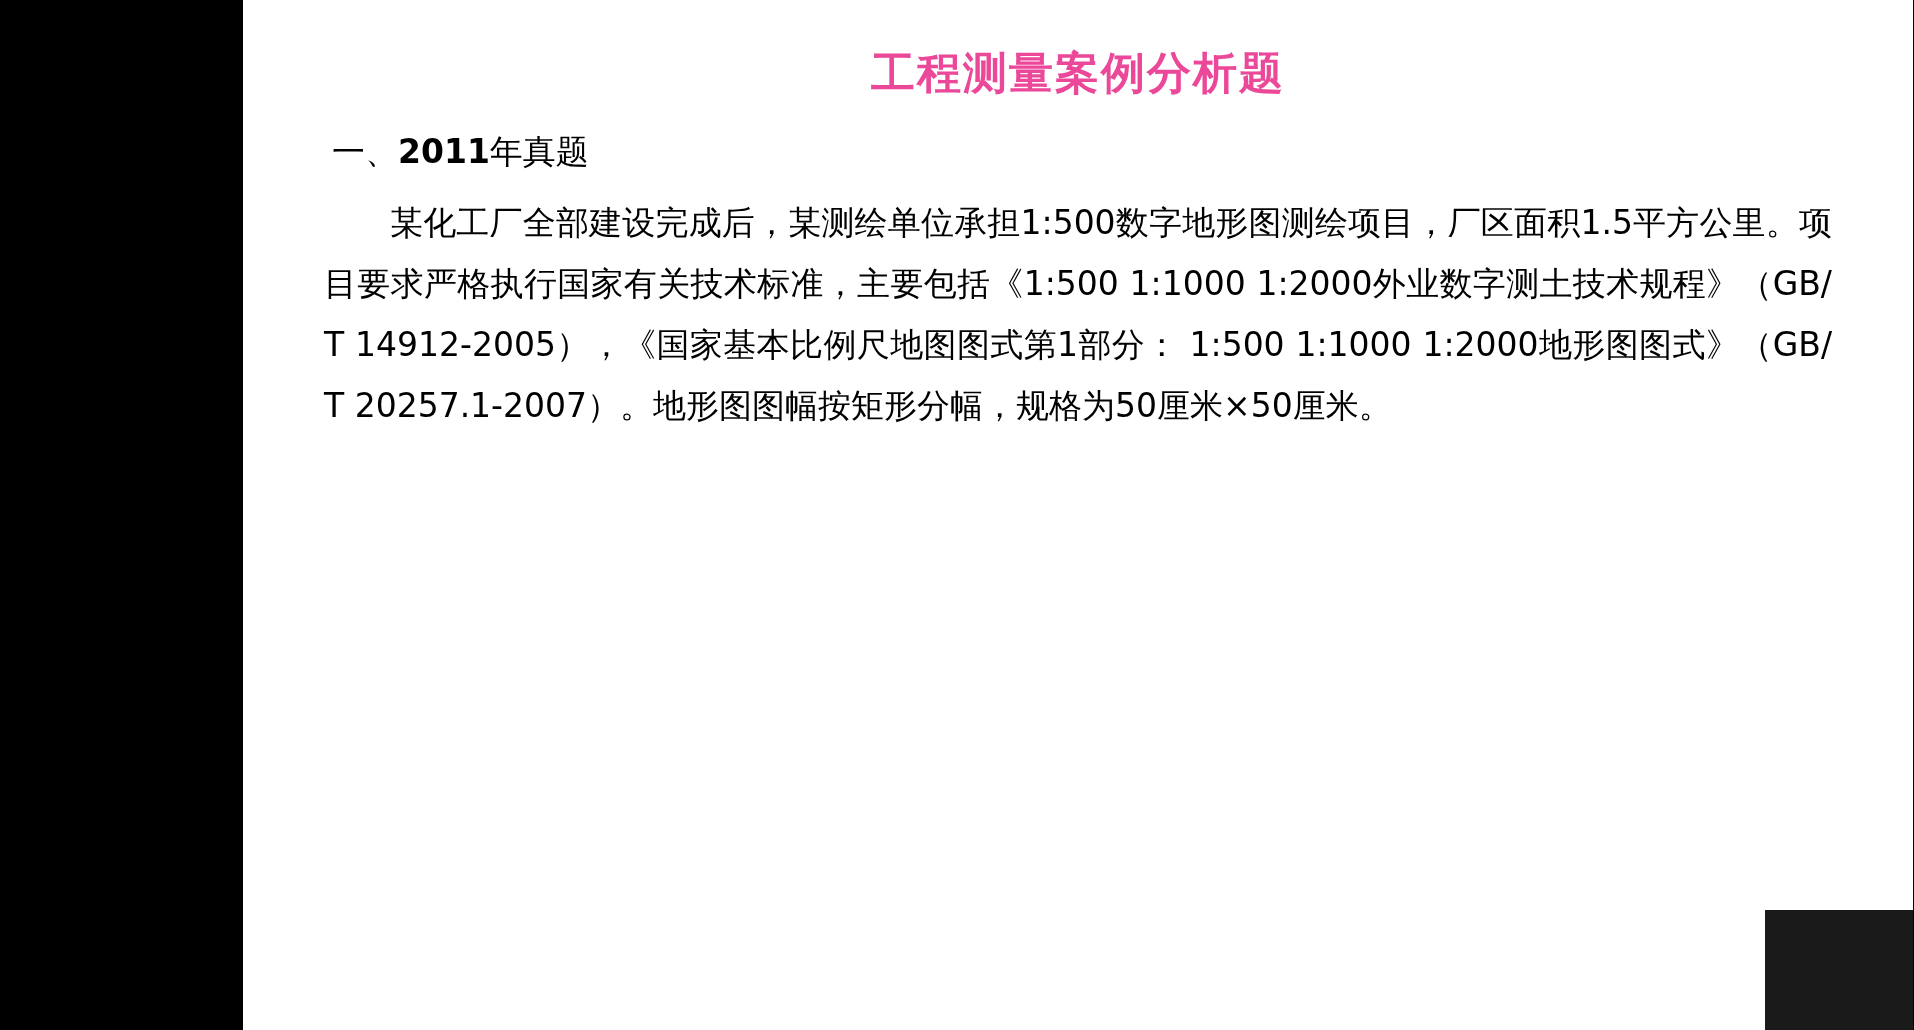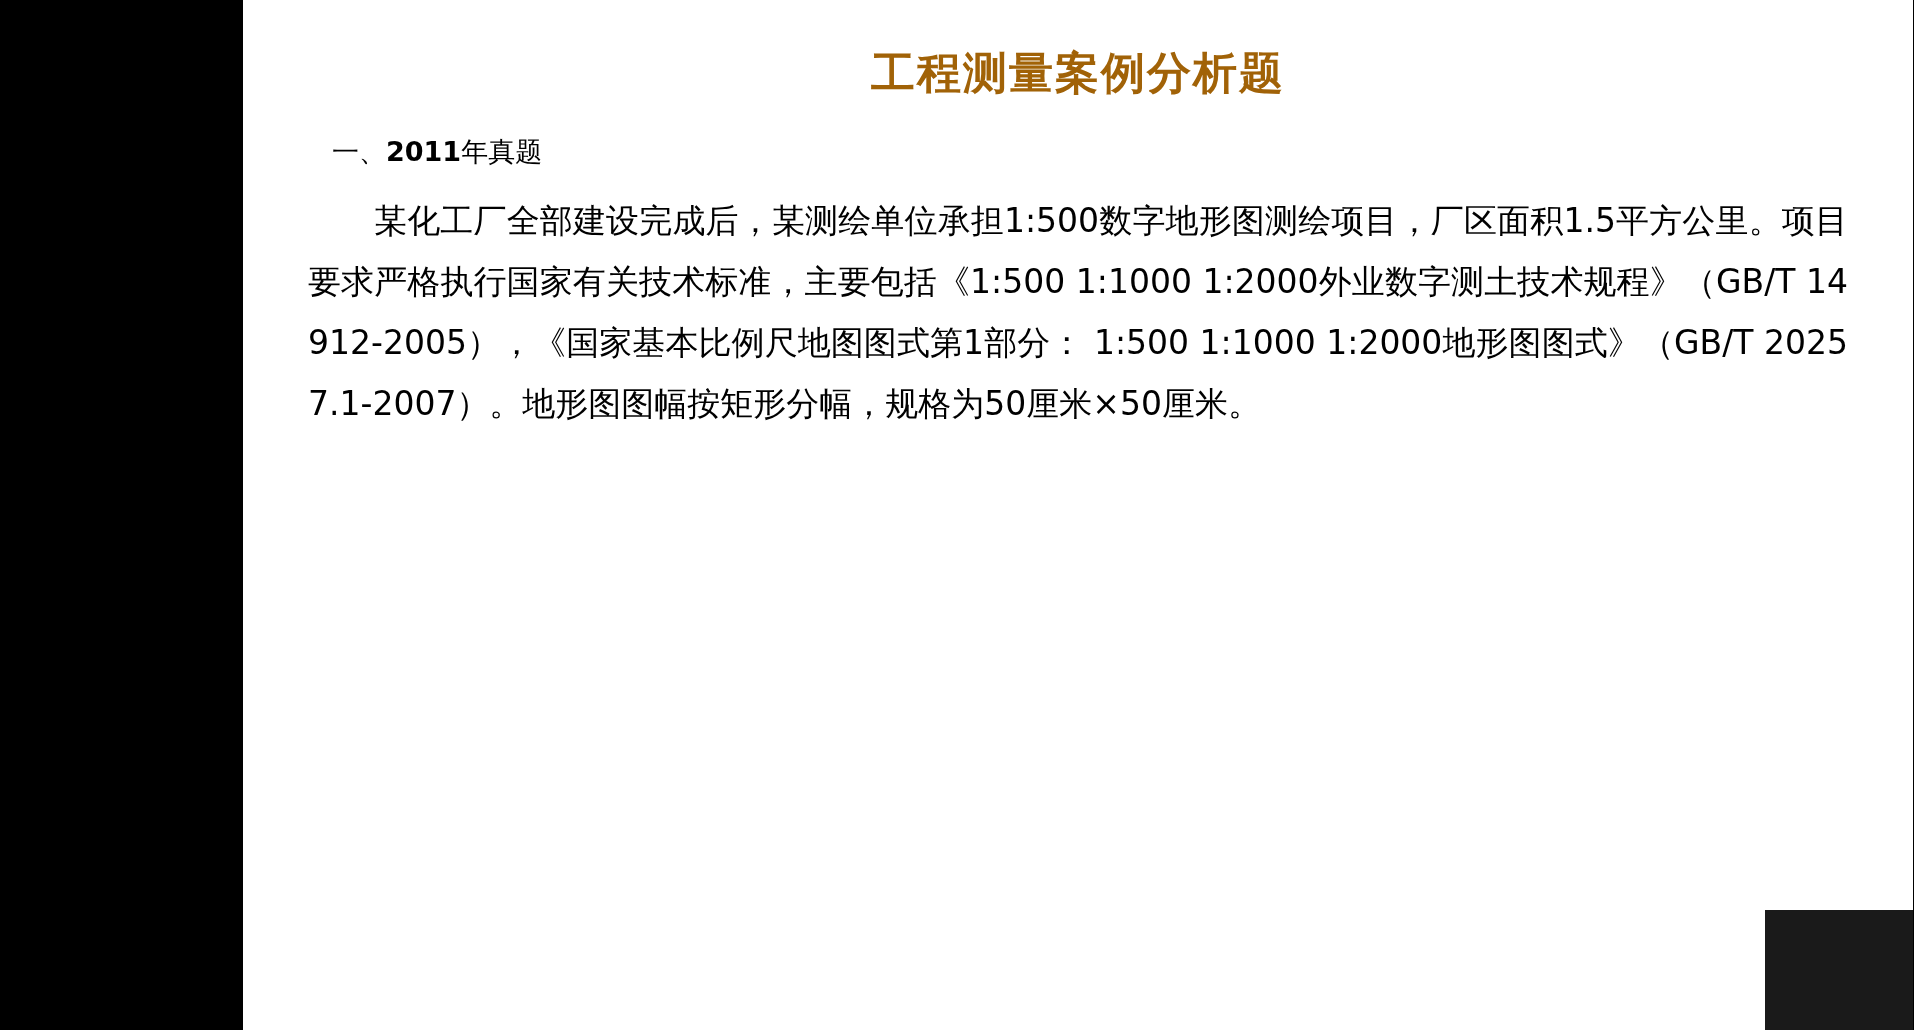--- a/index.html
+++ b/index.html
@@ -34,49 +34,49 @@
     width: 148px;
     height: 120px;
     background: #1a1a1a;
   }
   .slide-title {
     position: absolute;
     left: 0;
     top: 47px;
     width: 1670px;
     text-align: center;
-    color: #a16207;
+    color: #ec4899;
     font-family: "DejaVu Sans", "Liberation Sans", sans-serif;
     font-size: 44px;
     font-weight: 700;
     letter-spacing: 2px;
     line-height: 1.2;
   }
   .body-block {
     position: absolute;
     left: 65px;
     top: 128px;
     width: 1540px;
     color: #000000;
     font-family: "DejaVu Sans", "Liberation Sans", sans-serif;
     font-size: 33px;
     line-height: 61px;
   }
   .heading-1 {
-    font-size: 27px;
+    font-size: 33px;
     font-weight: 700;
-    margin: 0 0 14px 0;
+    margin: 0 0 6px 0;
     padding-left: 24px;
     line-height: 48px;
   }
   .heading-1 .normal {
     font-weight: 500;
   }
   p.para {
-    margin: 0;
+    margin: 16px;
     text-indent: 2em;
     text-align: justify;
     text-justify: inter-ideograph;
     font-size: 33px;
     line-height: 61px;
     word-break: break-all;
   }
   p.para + p.para {
     margin-top: 2px;
   }

